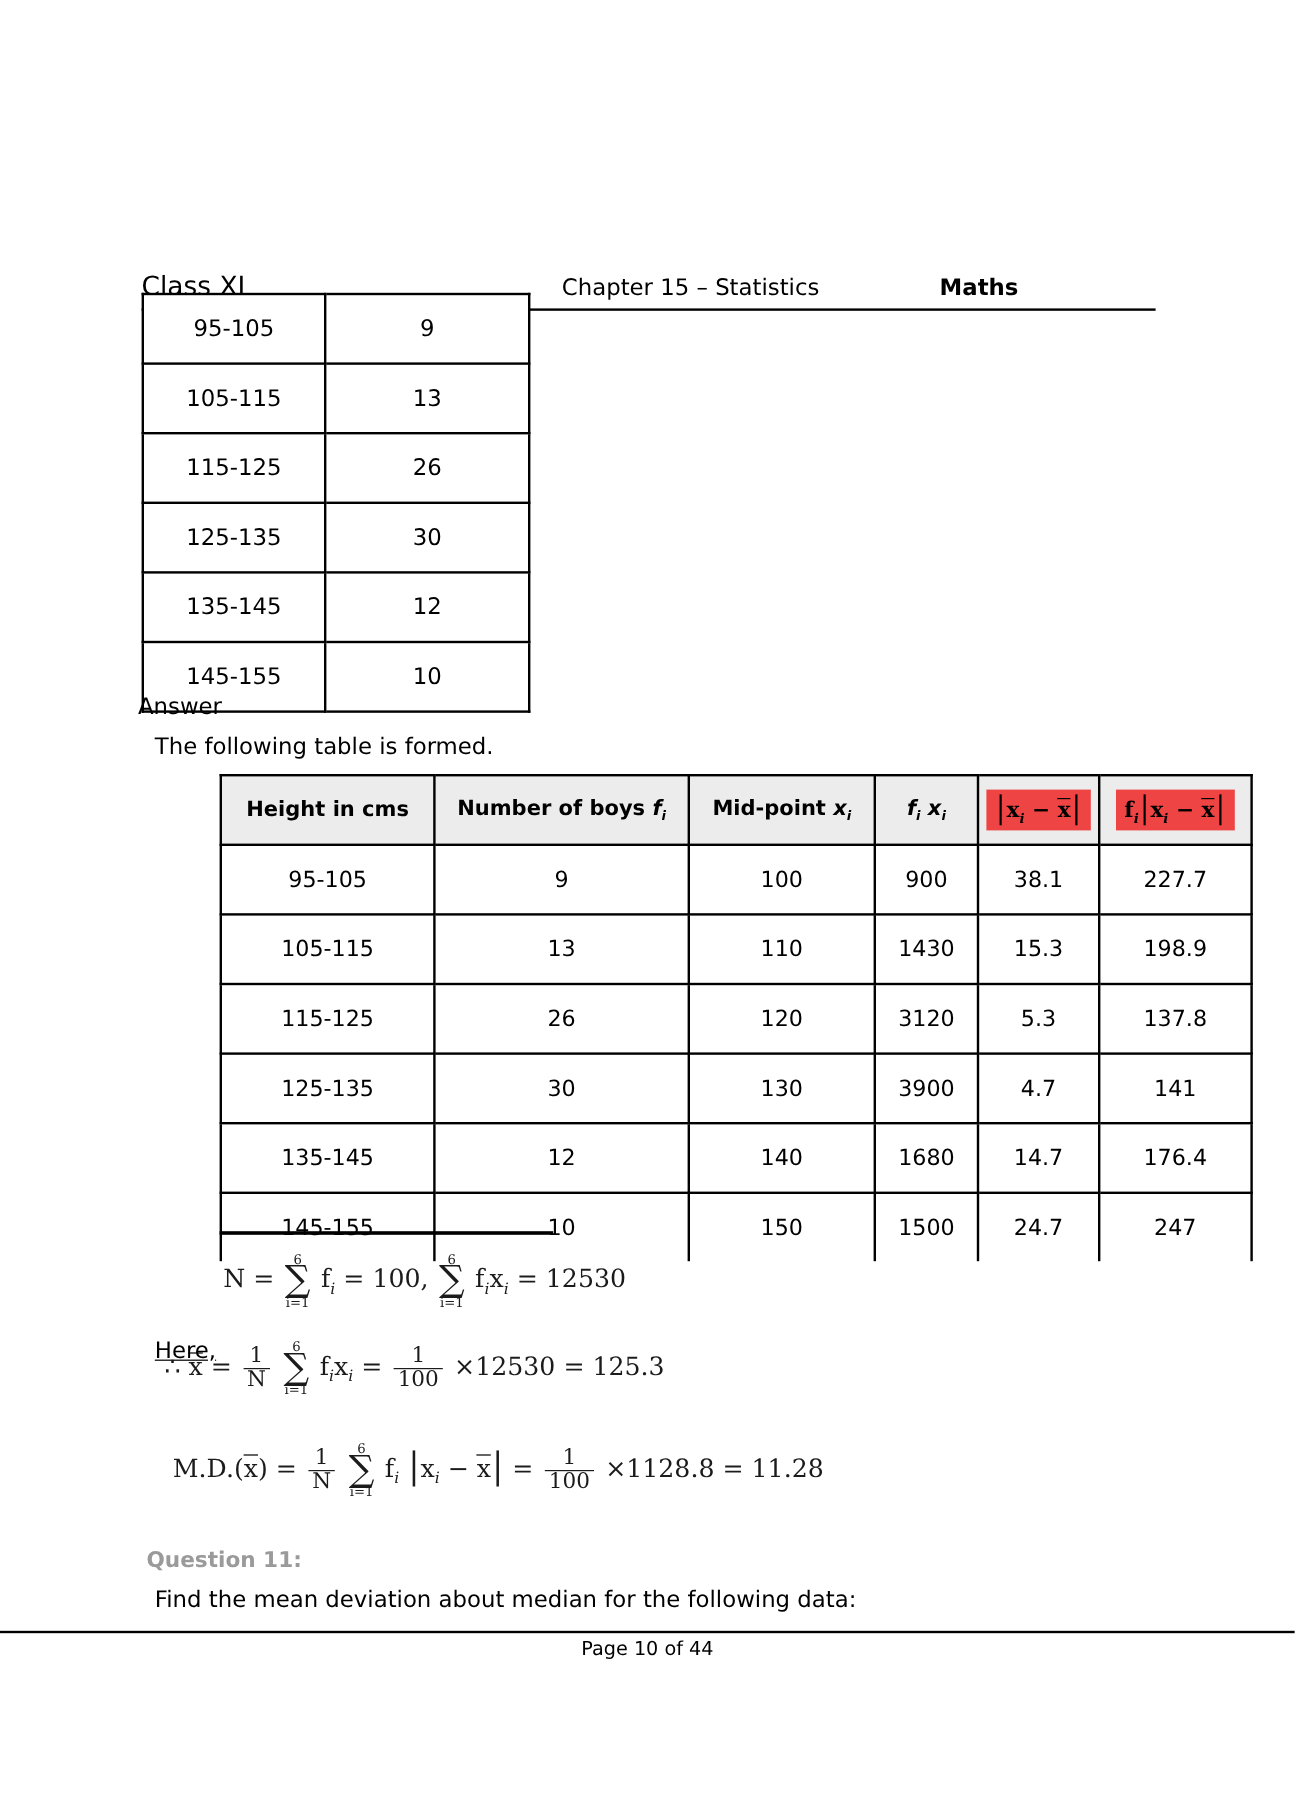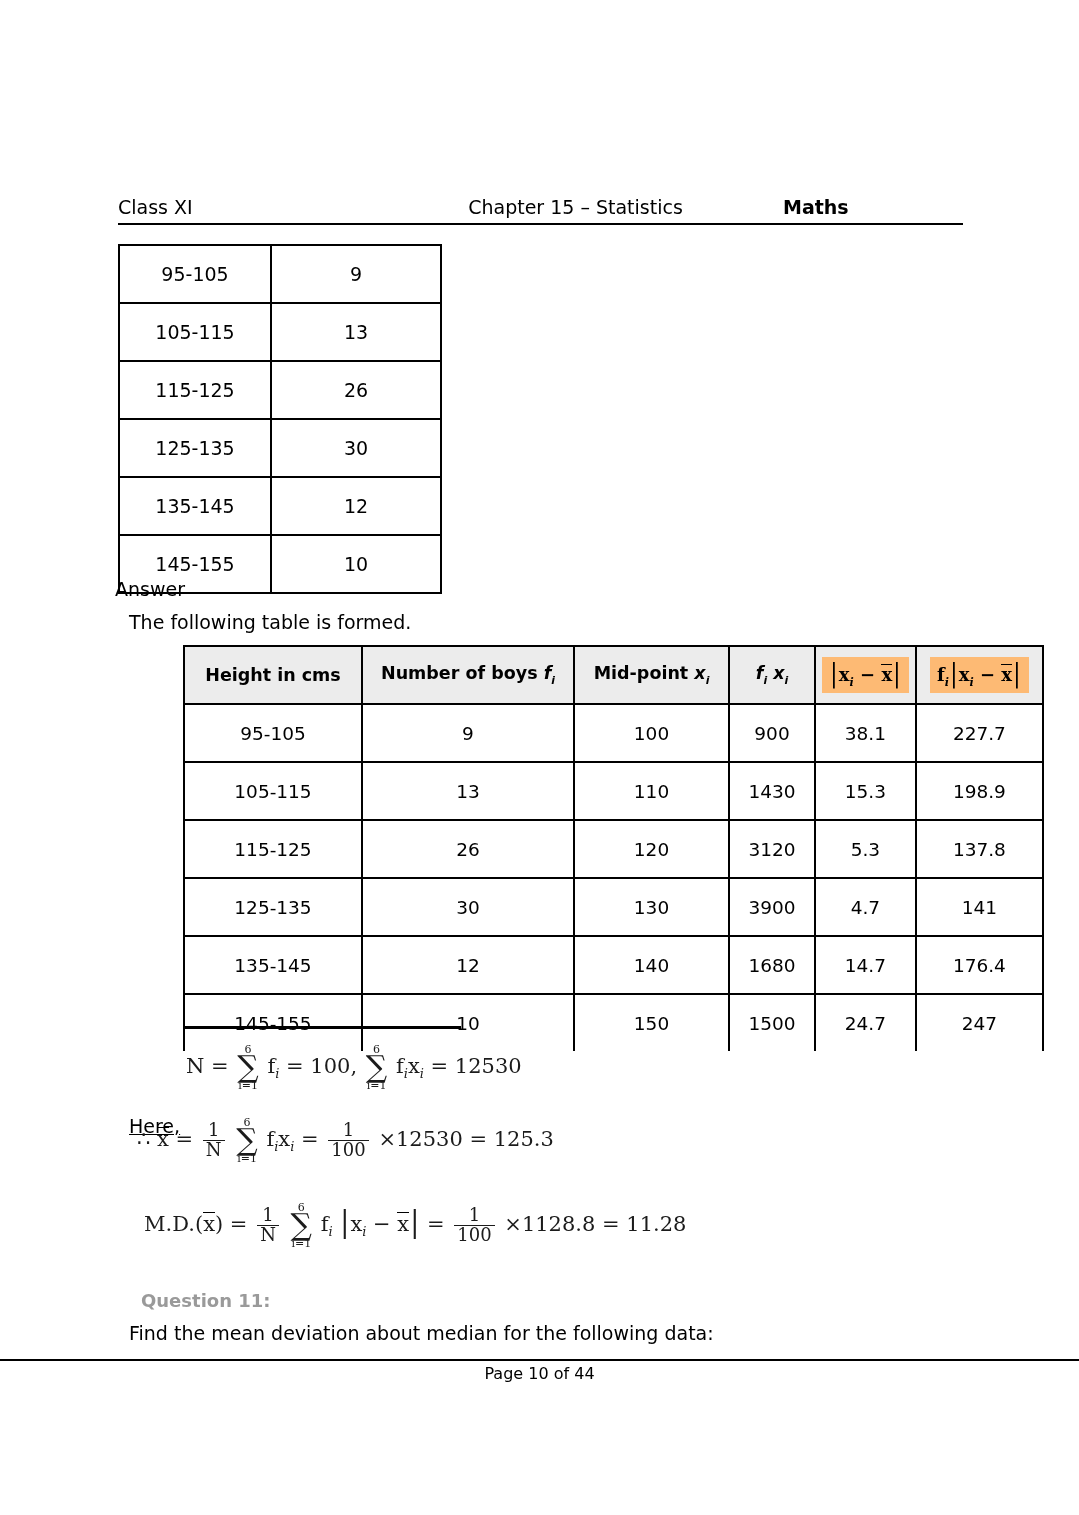--- a/index.html
+++ b/index.html
@@ -20,21 +20,21 @@
   .page-header {
     position: absolute;
     left: 118px;
     top: 196px;
     width: 845px;
     border-bottom: 2px solid #000;
     padding-bottom: 5px;
     display: flex;
     align-items: baseline;
   }
-  .hdr-left   { flex: 0 0 250px; text-align: left;  font-size: 19px; }
+  .hdr-left   { flex: 0 0 250px; text-align: left;  font-size: 22px; margin-top: 31px; }
   .hdr-center { flex: 1 1 auto;  text-align: center; font-size: 19px; }
   .hdr-right  { flex: 0 0 180px; text-align: left; font-size: 19px; font-weight: bold; }
 
   
   .q-table {
     position: absolute;
     left: 118px;
     top: 244px;
     border-collapse: collapse;
     table-layout: fixed;
@@ -100,21 +100,21 @@
     left: 183px;
     top: 1026px;
     width: 278px;
     height: 3px;
     background: #000;
   }
 
   
   .math-chip {
     display: inline-block;
-    background: #fdba74;
+    background: #ef4444;
     padding: 5px 7px;
     font-family: "DejaVu Serif", "Liberation Serif", serif;
     font-weight: bold;
     font-size: 18px;
     line-height: 1;
     white-space: nowrap;
   }
   .hdr-it { font-style: italic; }
   sub { font-size: 0.62em; font-style: italic; }
   .bar {
@@ -161,21 +161,21 @@
     vertical-align: middle;
     margin: 0 3px;
     line-height: 1.05;
   }
   .frac .num { font-size: 18px; padding: 0 3px; }
   .frac .den { font-size: 18px; padding: 0 3px; border-top: 1.4px solid #1b1b1b; }
 
   
   .q-head {
     position: absolute;
-    left: 141px;
+    left: 122px;
     top: 1290px;
     font-size: 18px;
     font-weight: bold;
     color: #9a9a9a;
   }
   .q-body {
     position: absolute;
     left: 129px;
     top: 1322px;
     font-size: 19px;

